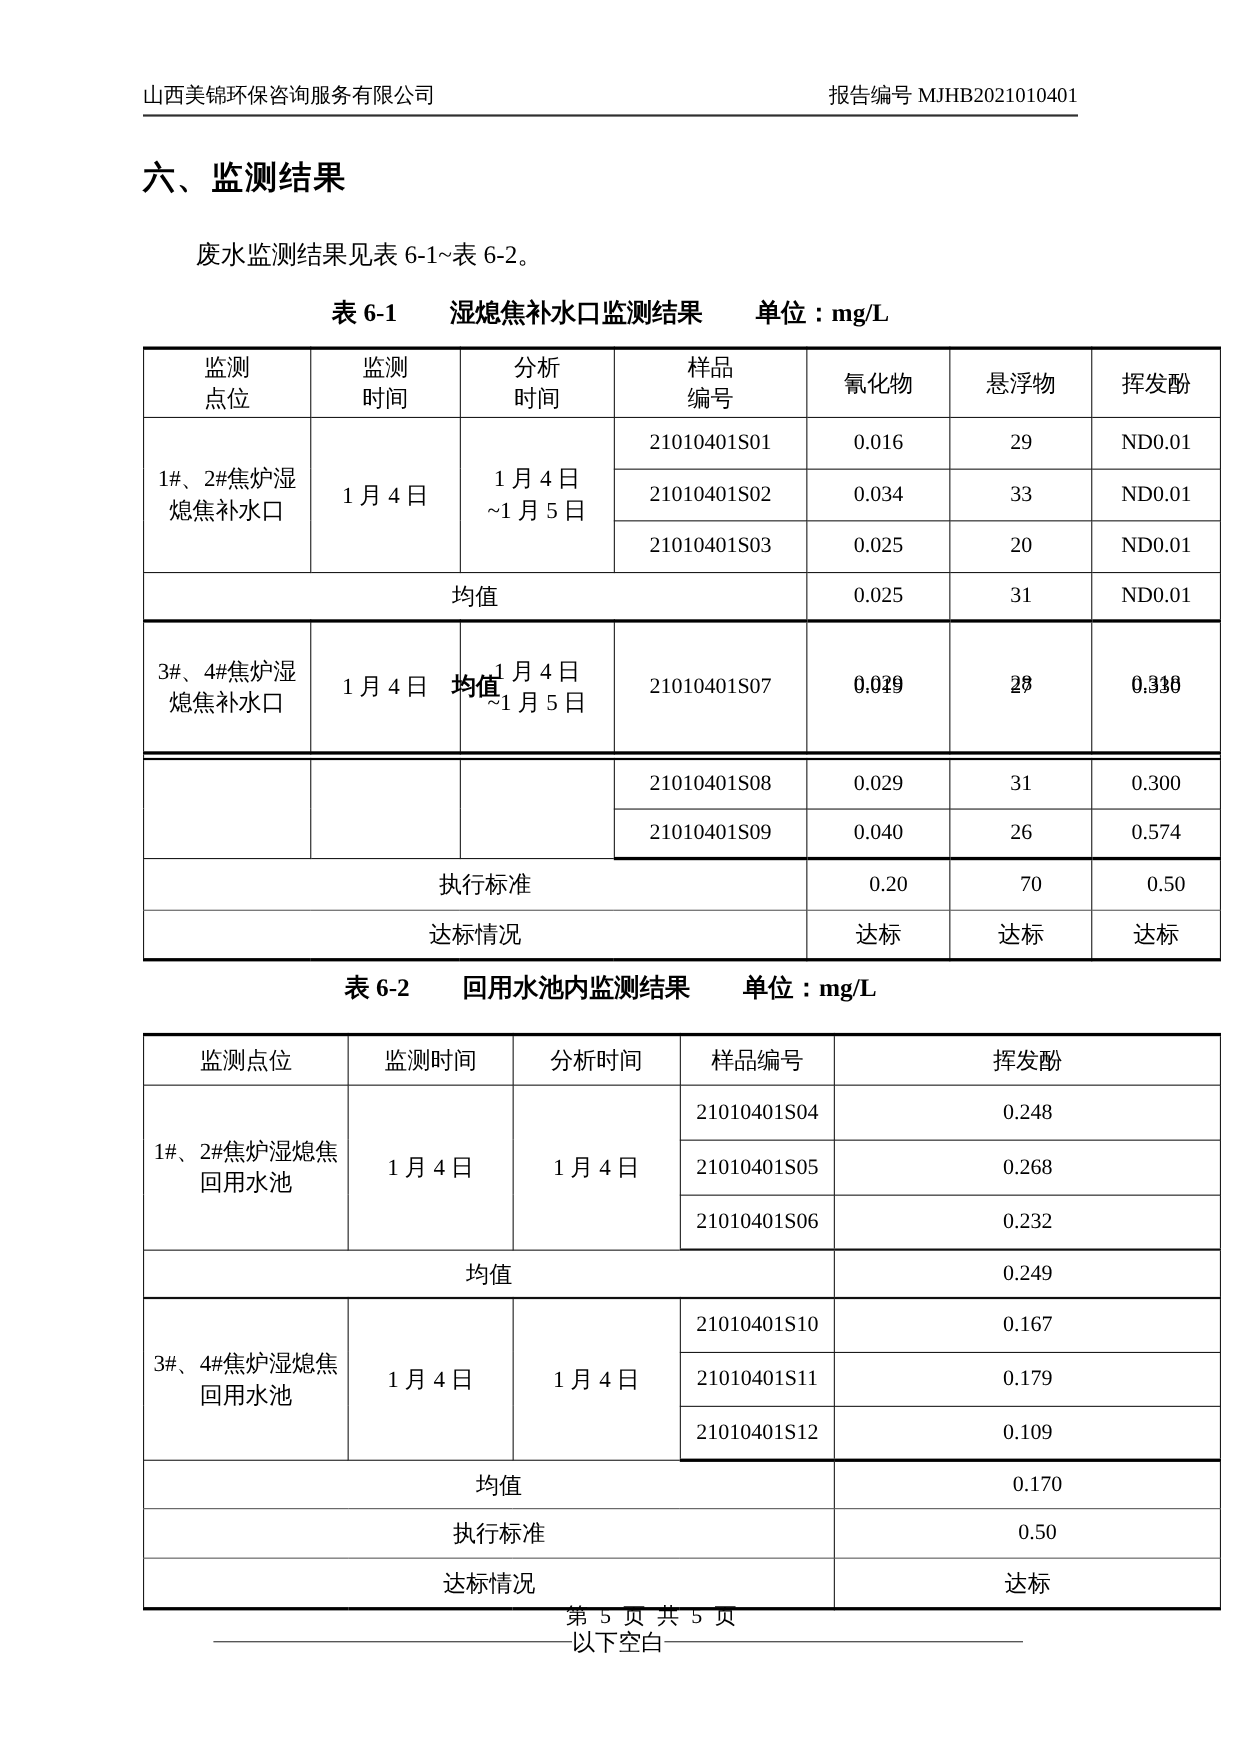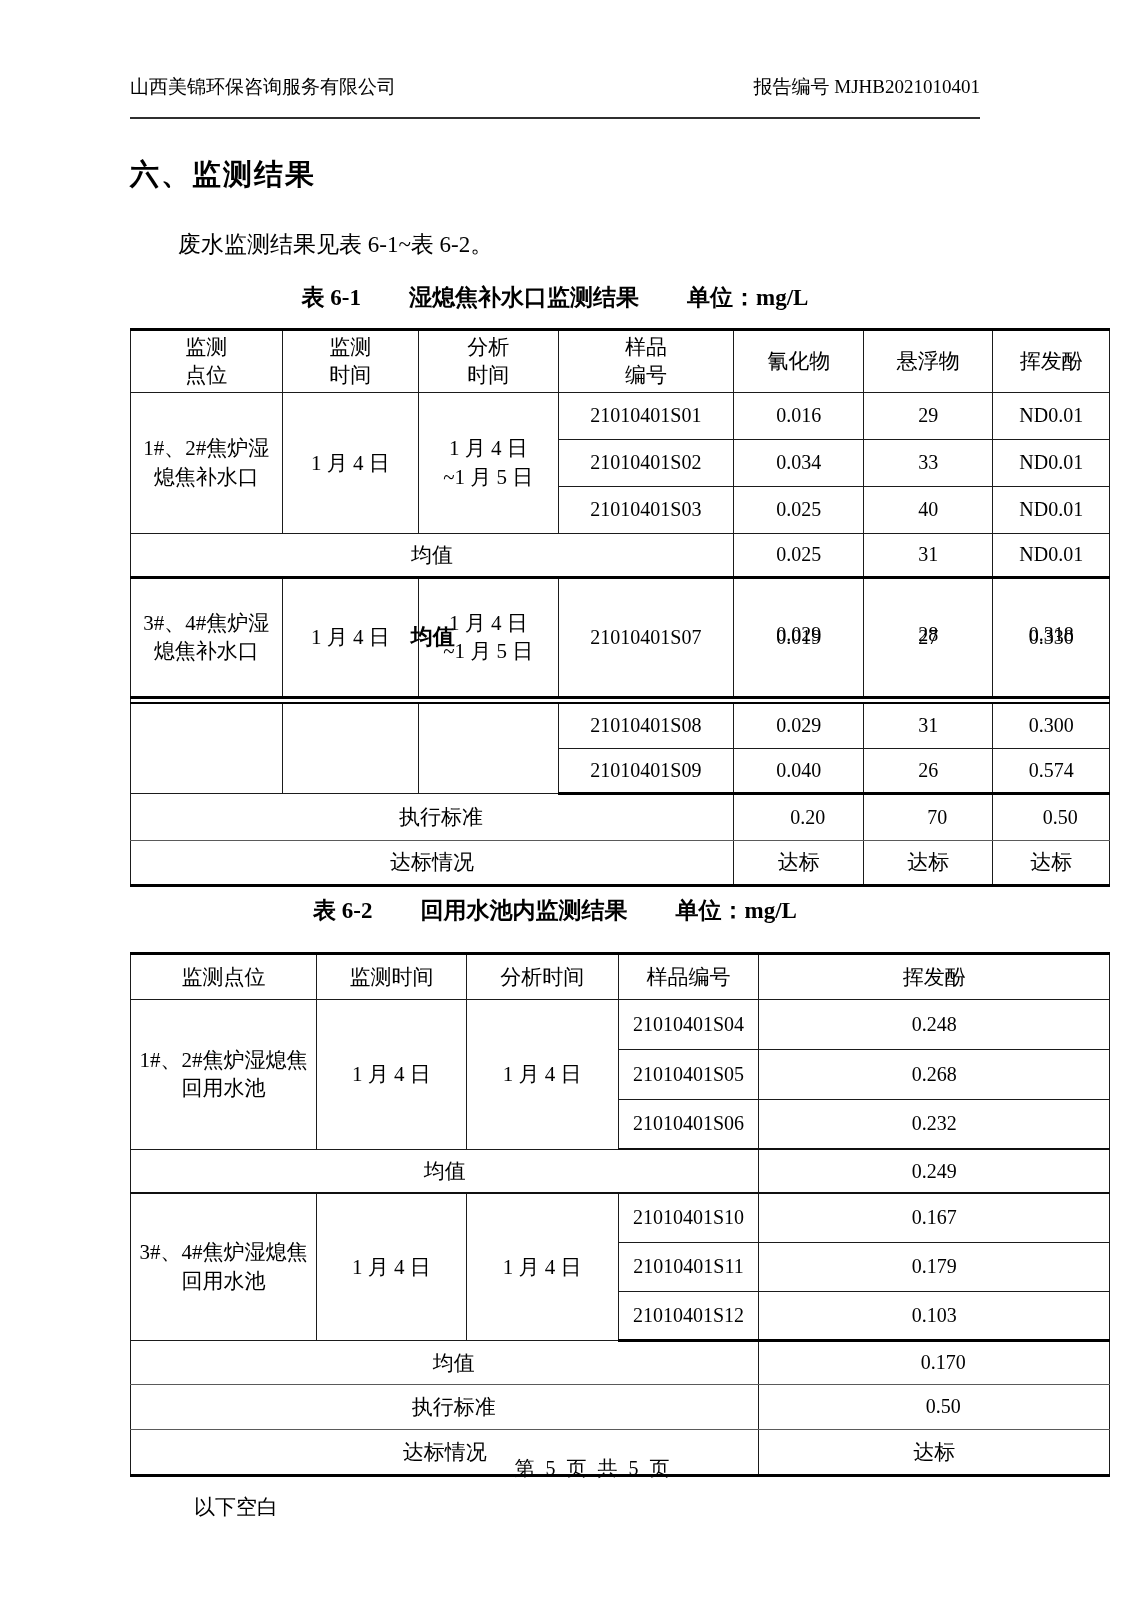--- a/index.html
+++ b/index.html
@@ -6,21 +6,21 @@
   body {
     width:1131px; height:1600px; background:#ffffff; color:#000;
     font-family:"Liberation Serif","DejaVu Serif",serif;
     position:relative; overflow:hidden;
   }
   .content { position:absolute; left:130px; top:0; width:850px; }
 
   
   .doc-header {
     display:flex; justify-content:space-between; align-items:flex-end;
-    padding-top:74px; padding-bottom:17px; border-bottom:2px solid #2f2f2f;
+    padding-top:74px; padding-bottom:4px; border-bottom:2px solid #2f2f2f;
     font-size:19px;
   }
 
   .section-title { margin-top:36px; font-size:29px; font-weight:bold; letter-spacing:2px; }
   .intro { margin-top:34px; font-size:23px; text-indent:48px; }
 
   .caption {
     display:flex; justify-content:center; align-items:baseline; gap:48px;
     font-weight:bold; font-size:23px;
   }
@@ -58,21 +58,21 @@
   .stack > span { grid-area:1/1; }
   .stack .ovl { transform:translateY(-3px); }
   .atime-cell { position:relative; }
   .mean-ovl {
     position:absolute; left:-8px; top:50%; transform:translateY(-50%);
     font-weight:bold; font-size:22px; white-space:nowrap;
   }
 
   
   .blank-divider {
-    display:flex; align-items:flex-start; margin:15px 50px 0 64px; font-size:21px;flex-direction:column;
+    display:flex; align-items:center; margin:15px 50px 0 64px; font-size:21px;
   }
   .blank-divider .line { flex:1; border-top:1.5px solid #2f2f2f; height:0; }
 
   .page-footer {
     position:absolute; top:1455px; left:0; width:1131px;
     text-align:center; font-size:20px; letter-spacing:3px;padding-left:28px;
   }
 </style>
 </head>
 <body>
@@ -131,21 +131,21 @@
     </tr>
     <tr class="hb-thin" style="height:47px">
       <td class="num">21010401S02</td>
       <td class="num">0.034</td>
       <td class="num">33</td>
       <td class="num">ND0.01</td>
     </tr>
     <tr class="hb-thin" style="height:47px">
       <td class="num">21010401S03</td>
       <td class="num">0.025</td>
-      <td class="num">40</td>
+      <td class="num">20</td>
       <td class="num">ND0.01</td>
     </tr>
     <tr class="hb-thick" style="height:44px">
       <td class="lbl" colspan="4">均值</td>
       <td class="num">0.025</td>
       <td class="num">31</td>
       <td class="num">ND0.01</td>
     </tr>
     <tr class="hb-none" style="height:58px">
       <td class="cjk pre">3#、4#焦炉湿
@@ -258,21 +258,21 @@
       <td class="cjk" rowspan="3">1 月 4 日</td>
       <td class="num">21010401S10</td>
       <td class="num">0.167</td>
     </tr>
     <tr class="hb-thin" style="height:49px">
       <td class="num">21010401S11</td>
       <td class="num">0.179</td>
     </tr>
     <tr class="hb-thick" style="height:49px">
       <td class="num">21010401S12</td>
-      <td class="num">0.103</td>
+      <td class="num">0.109</td>
     </tr>
     <tr class="hb-gray" style="height:44px">
       <td class="lbl" colspan="4">均值</td>
       <td class="num">0.170</td>
     </tr>
     <tr class="hb-gray" style="height:45px">
       <td class="lbl" colspan="4">执行标准</td>
       <td class="num">0.50</td>
     </tr>
     <tr style="height:46px">

